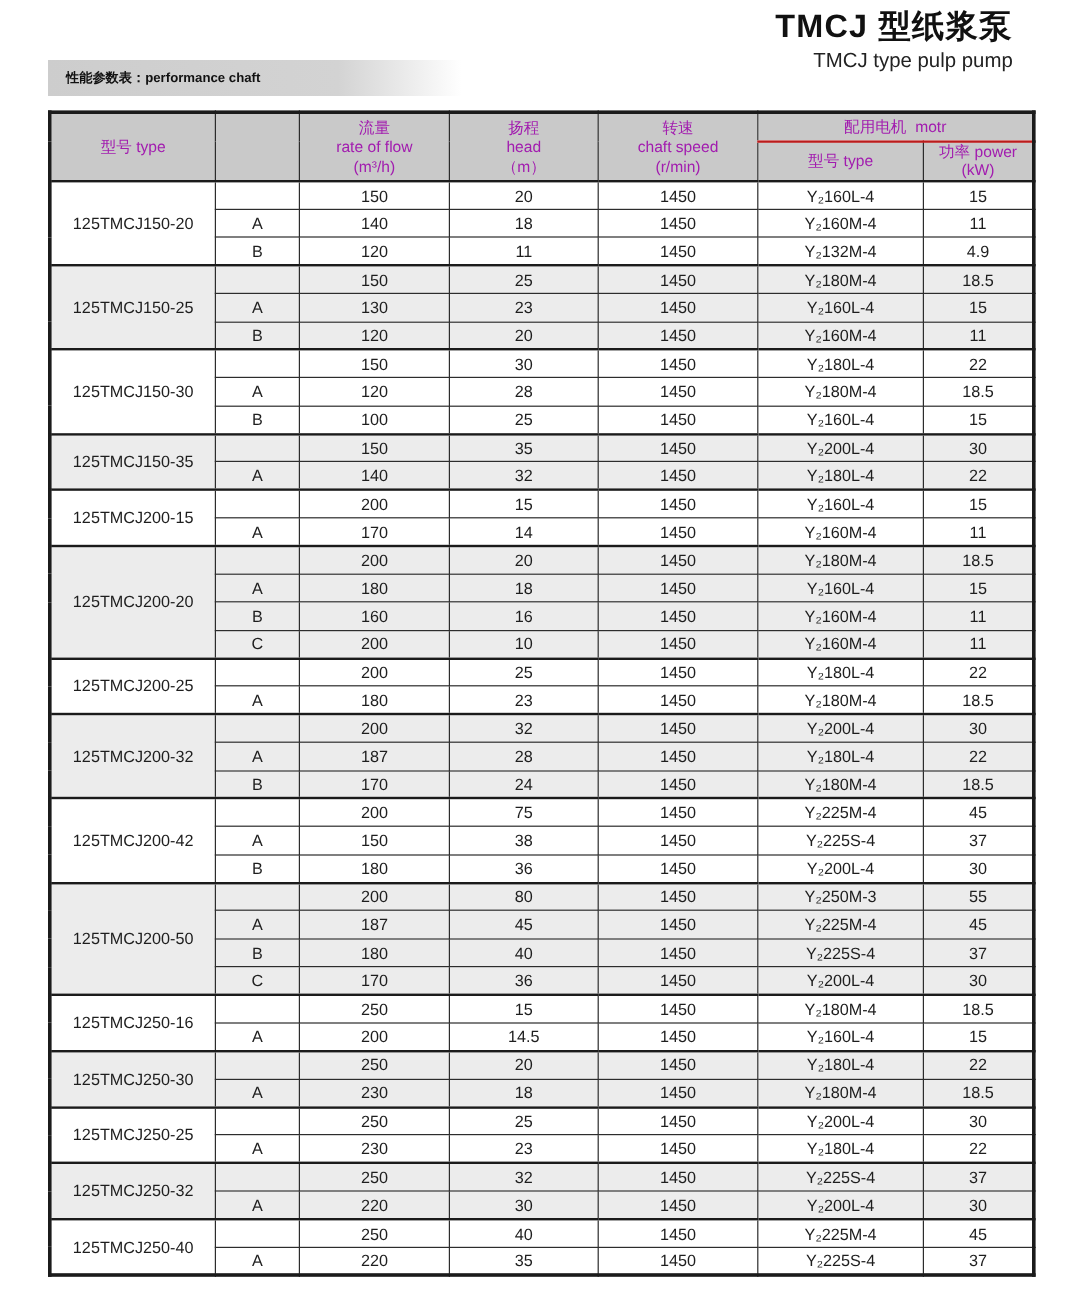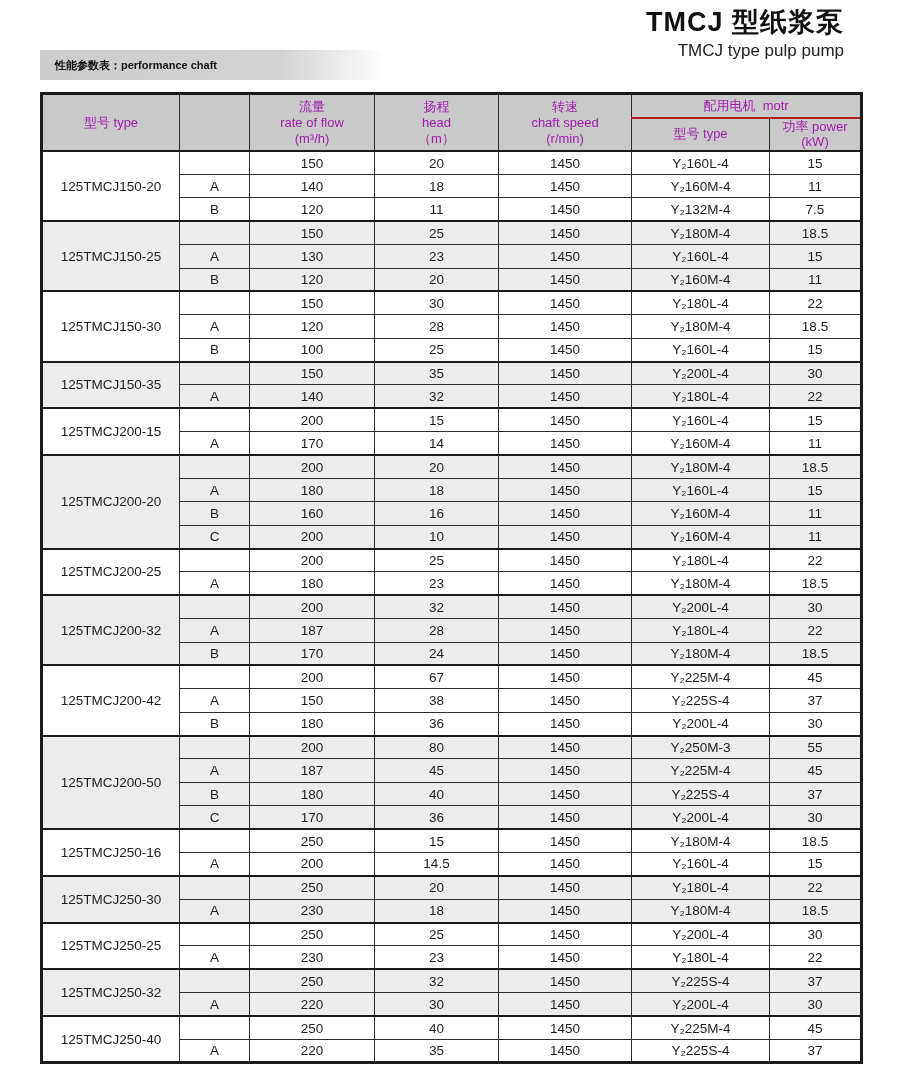--- a/index.html
+++ b/index.html
@@ -138,21 +138,21 @@
         <td>1450</td>
         <td>Y₂160M-4</td>
         <td>11</td>
       </tr>
       <tr class="">
         <td>B</td>
         <td>120</td>
         <td>11</td>
         <td>1450</td>
         <td>Y₂132M-4</td>
-        <td>7.5</td>
+        <td>4.9</td>
       </tr>
       <tr class="group-start shaded">
         <td rowspan="3" class="model-cell">125TMCJ150-25</td>
         <td></td>
         <td>150</td>
         <td>25</td>
         <td>1450</td>
         <td>Y₂180M-4</td>
         <td>18.5</td>
       </tr>
@@ -303,21 +303,21 @@
         <td>170</td>
         <td>24</td>
         <td>1450</td>
         <td>Y₂180M-4</td>
         <td>18.5</td>
       </tr>
       <tr class="group-start ">
         <td rowspan="3" class="model-cell">125TMCJ200-42</td>
         <td></td>
         <td>200</td>
-        <td>67</td>
+        <td>75</td>
         <td>1450</td>
         <td>Y₂225M-4</td>
         <td>45</td>
       </tr>
       <tr class="">
         <td>A</td>
         <td>150</td>
         <td>38</td>
         <td>1450</td>
         <td>Y₂225S-4</td>

